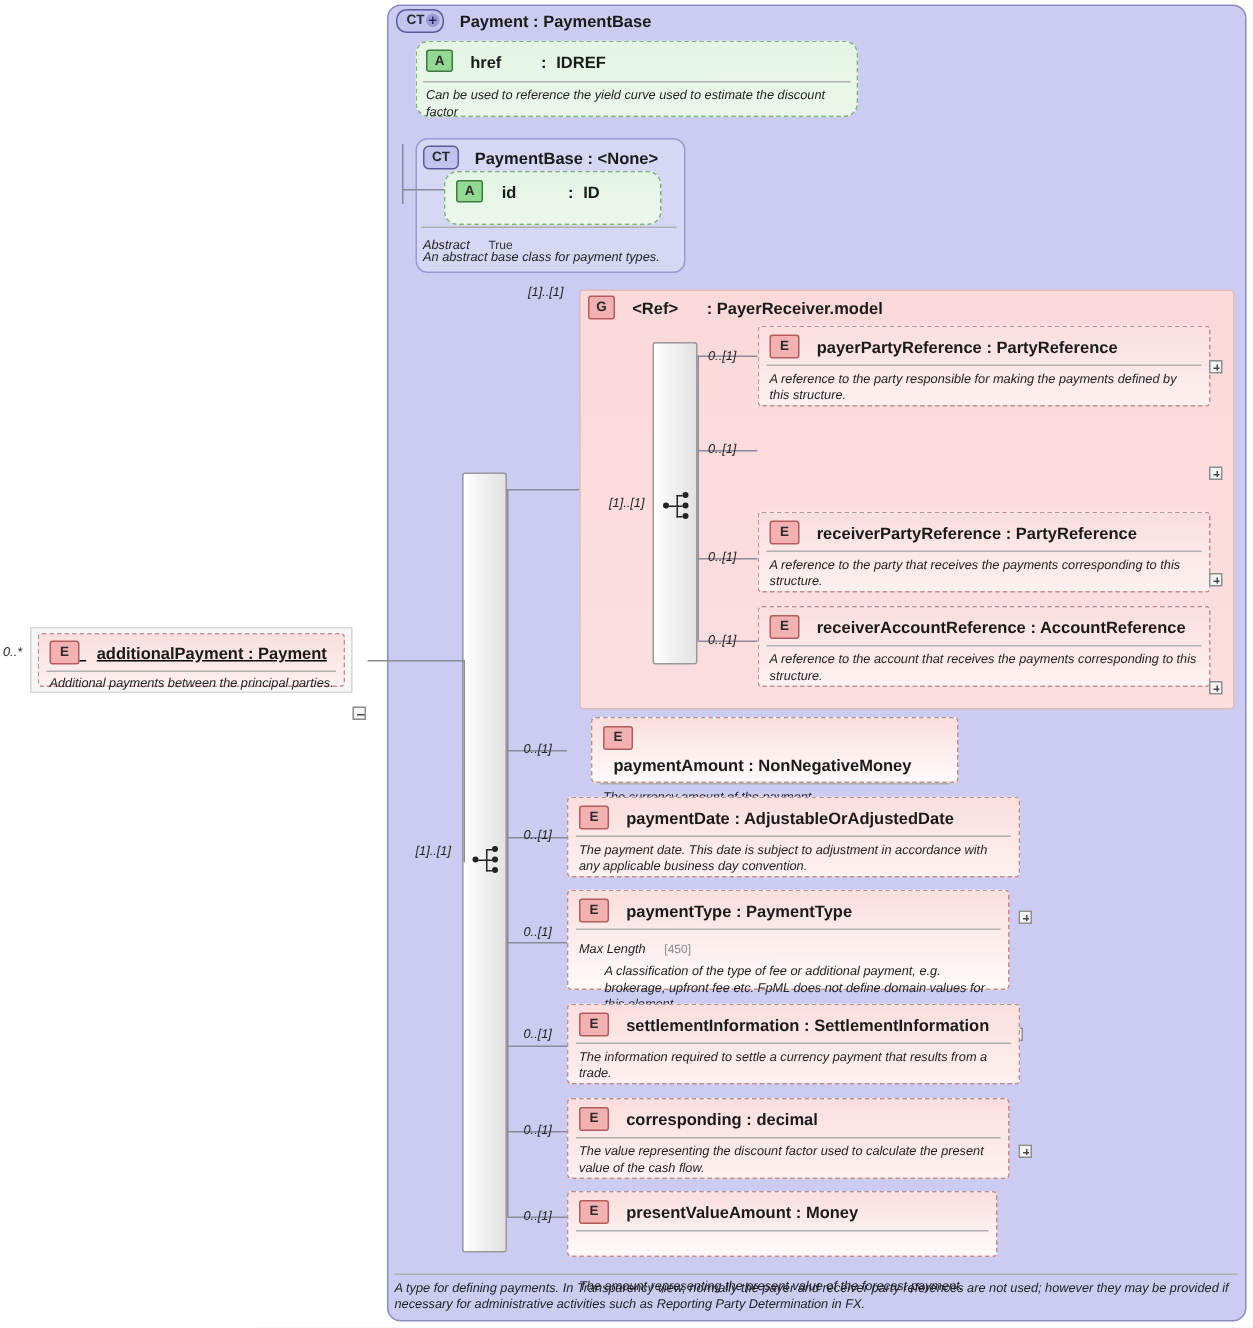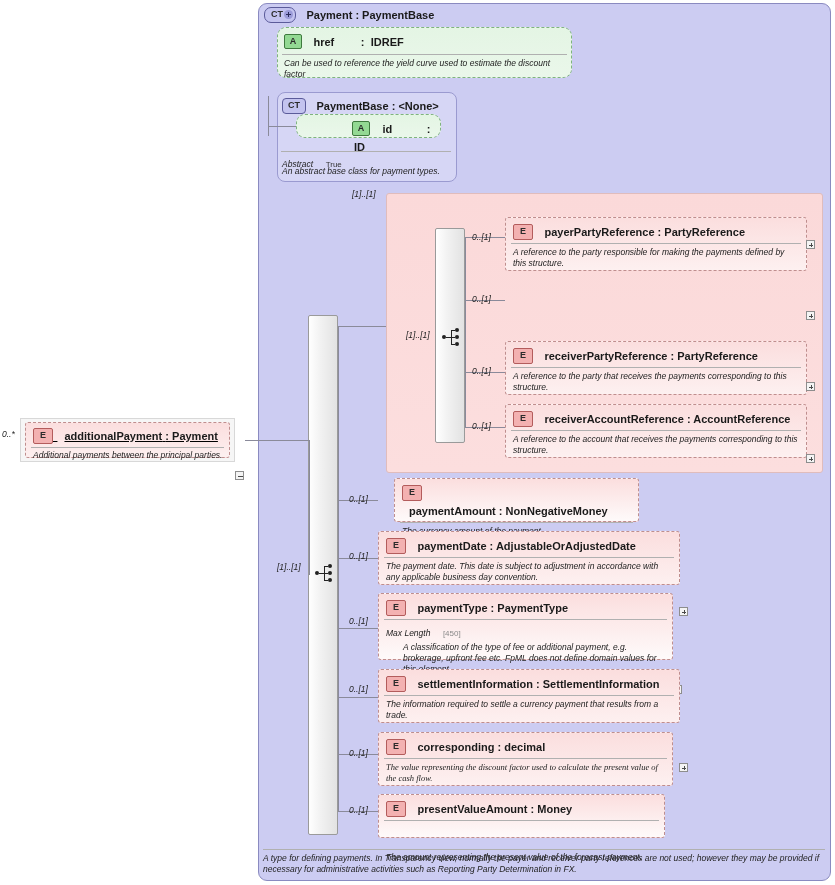--- a/index.html
+++ b/index.html
@@ -231,21 +231,21 @@
 
   <div class="abs" style="left:282px; top:96px;">
     <span class="badge badge-ct-plain">CT</span>
     <span class="node-title" style="margin-left:6px;">
       <span>PaymentBase</span>
       <span class="sep">:</span>
       <span>&lt;None&gt;</span>
     </span>
   </div>
 
-  <div class="abs attr-box" style="left:296px; top:114px; width:145px; height:24px;padding-left:48px;">
+  <div class="abs attr-box" style="left:296px; top:114px; width:145px; height:36px;">
     <div style="padding:4px 6px 0 7px;">
       <span class="badge badge-a">A</span>
       <span class="attr-head" style="margin-left:8px;">id</span>
       <span class="attr-head" style="margin-left:30px;">:</span>
       <span class="attr-head" style="margin-left:2px;">ID</span>
     </div>
   </div>
 
   <div class="divider abs" style="left:281px; top:151px; width:170px;"></div>
   <div class="abs" style="left:282px; top:153px;">
@@ -254,20 +254,28 @@
   </div>
   <div class="abs doc" style="left:282px; top:166px; width:175px;">An abstract base class for payment types.</div>
 
   <div class="abs vline" style="left:268px; top:96px; height:40px;"></div>
   <div class="abs hline" style="left:268px; top:126px; width:28px;"></div>
 
   <div class="abs group-box" style="left:386px; top:193px; width:437px; height:280px;"></div>
 
   <div class="abs card" style="left:352px; top:189px;">[1]..[1]</div>
 
+  <div class="abs" style="left:392px; top:196px;">
+    <span class="badge badge-g">G</span>
+    <span class="node-title" style="margin-left:7px;">
+      <span>&lt;Ref&gt;</span>
+      <span class="sep" style="margin-left:16px;">:</span>
+      <span>PayerReceiver.model</span>
+    </span>
+  </div>
 
   <div class="abs seq-bar" style="left:435px; top:228px; width:30px; height:215px;"></div>
   <div class="abs card" style="left:406px; top:330px;">[1]..[1]</div>
 
   <div class="abs seq-icon" style="left:442px; top:327px; width:20px; height:20px;">
     <div class="seq-dot" style="left:0px; top:8px;"></div>
     <div class="seq-seg" style="left:4px; top:10px; width:5px; height:1px;"></div>
     <div class="seq-seg" style="left:9px; top:3px; width:1px; height:15px;"></div>
     <div class="seq-seg" style="left:9px; top:3px; width:4px; height:1px;"></div>
     <div class="seq-seg" style="left:9px; top:10px; width:4px; height:1px;"></div>
@@ -440,21 +448,21 @@
   <div class="abs el-box" style="left:378px; top:732px; width:295px; height:54px;">
     <div style="padding:4px 6px 0 7px;">
       <span class="badge badge-e">E</span>
       <span class="node-title" style="margin-left:7px;">
         <span>corresponding</span>
         <span class="sep">:</span>
         <span>decimal</span>
       </span>
     </div>
     <div class="divider" style="margin:3px 5px 0 5px;"></div>
-    <div class="doc" style="padding:3px 8px 0 7px;font-family:Liberation Serif, serif;">The value representing the discount factor used to calculate the present value of the cash flow.</div>
+    <div class="doc" style="padding:3px 8px 0 7px;">The value representing the discount factor used to calculate the present value of the cash flow.</div>
   </div>
 
   <div class="abs card" style="left:349px; top:805px;">0..[1]</div>
   <div class="abs el-box-solidish" style="left:378px; top:794px; width:287px; height:44px;">
     <div style="padding:4px 6px 0 7px;">
       <span class="badge badge-e">E</span>
       <span class="node-title" style="margin-left:7px;">
         <span>presentValueAmount</span>
         <span class="sep">:</span>
         <span>Money</span>

